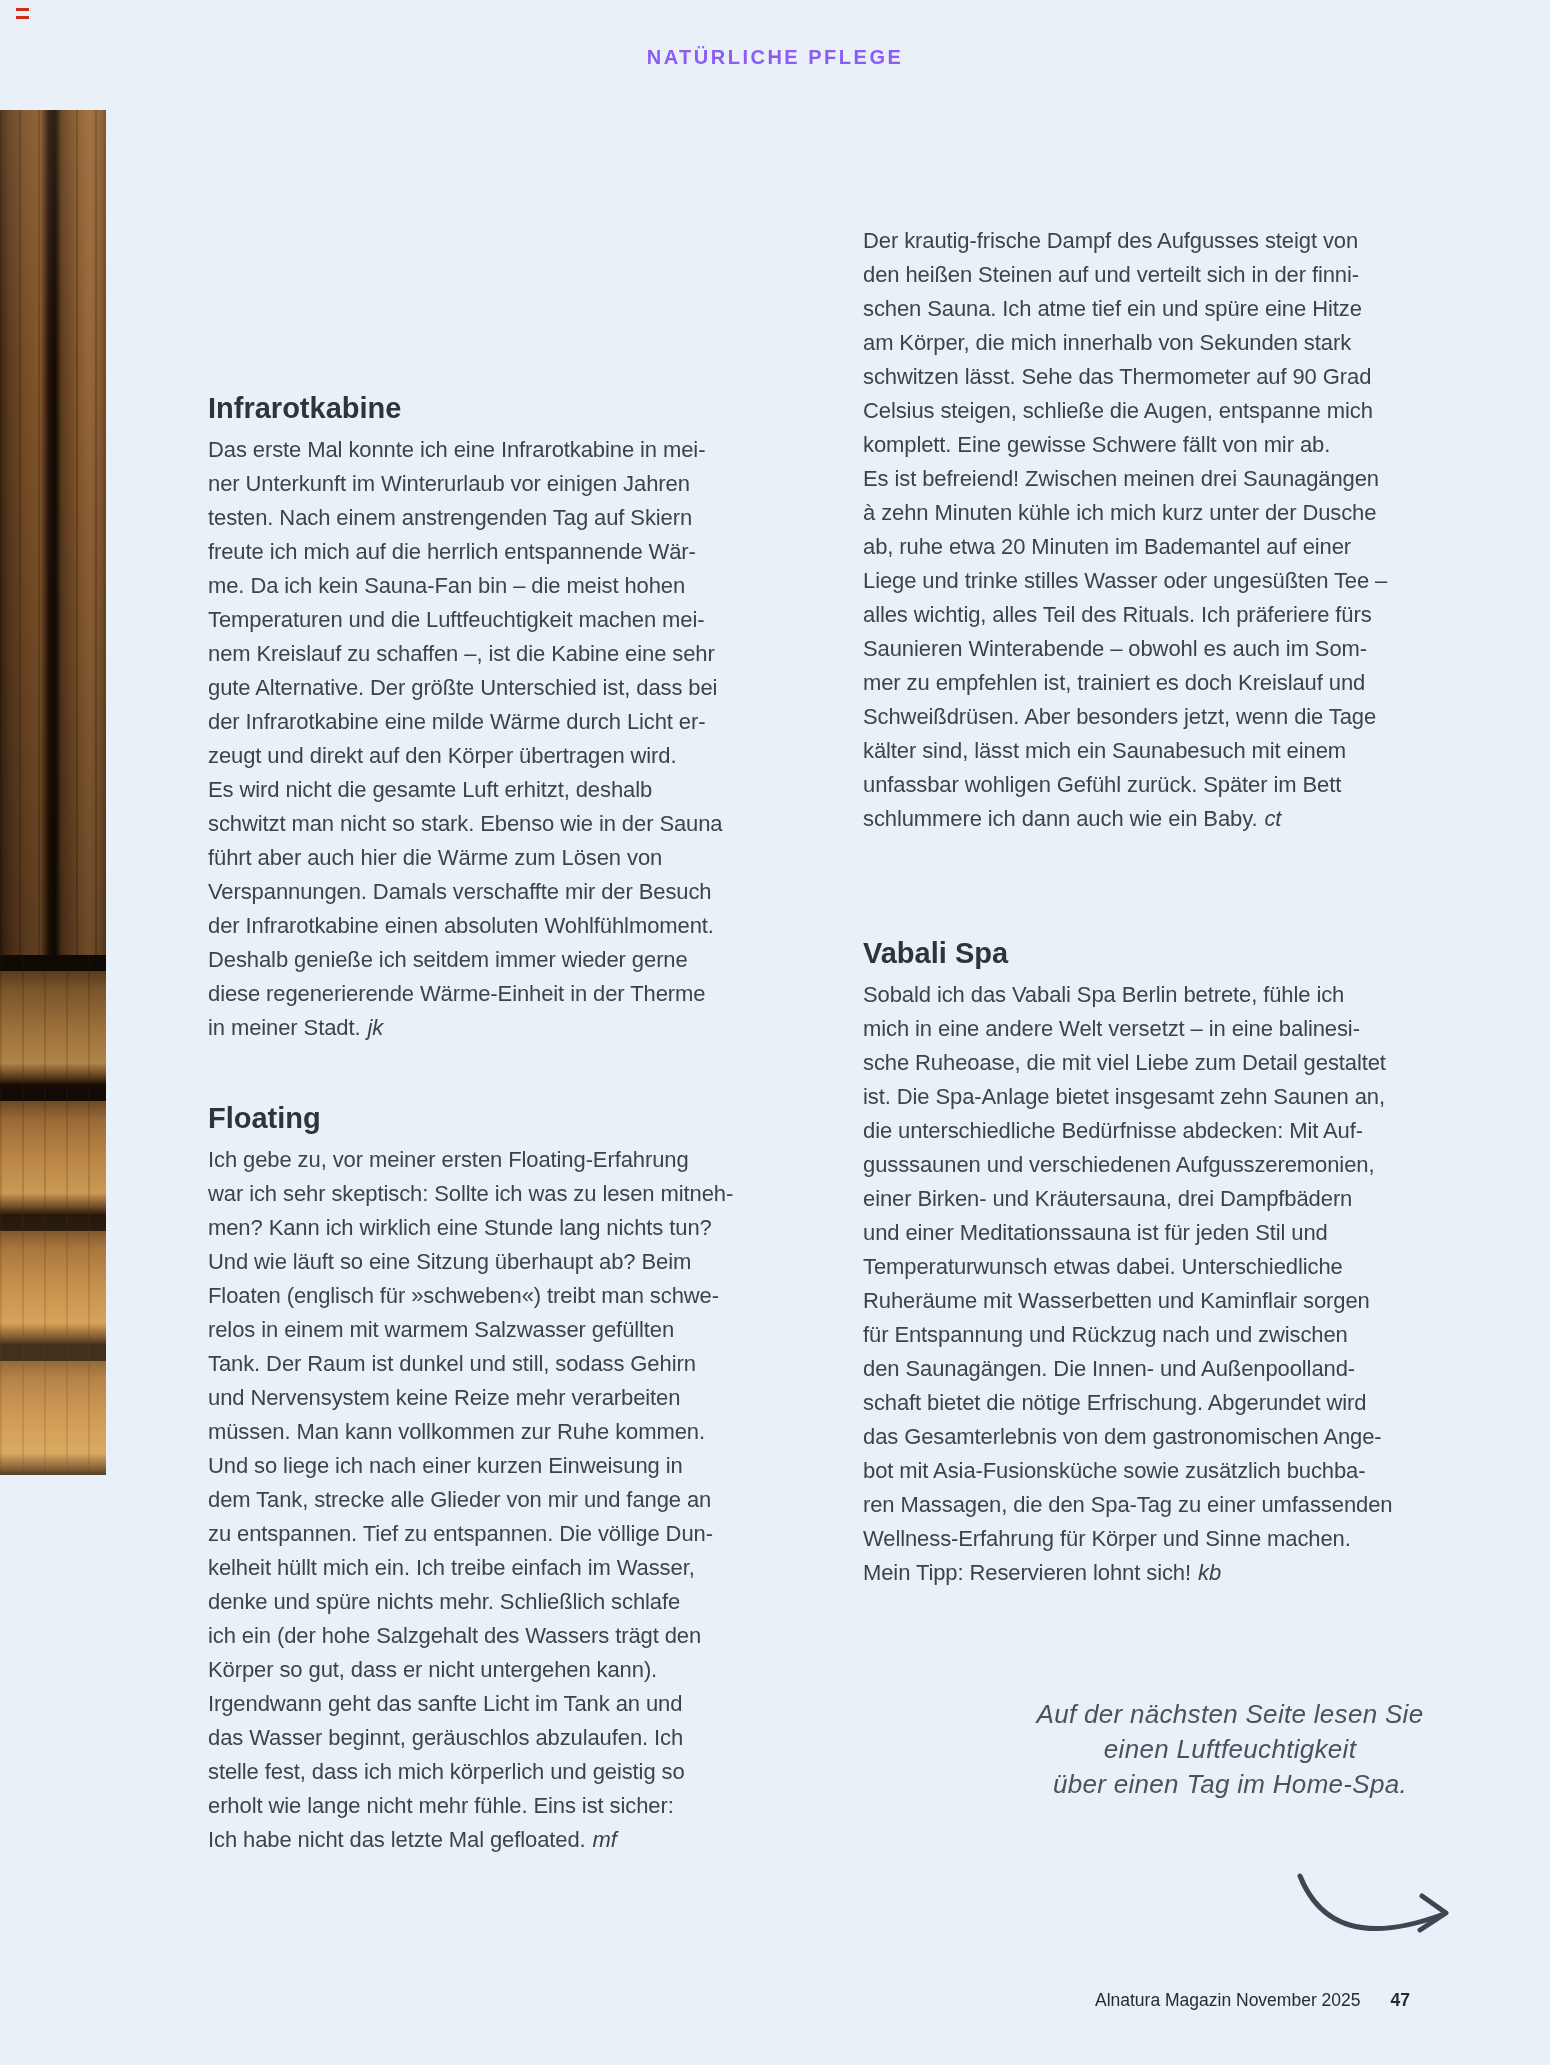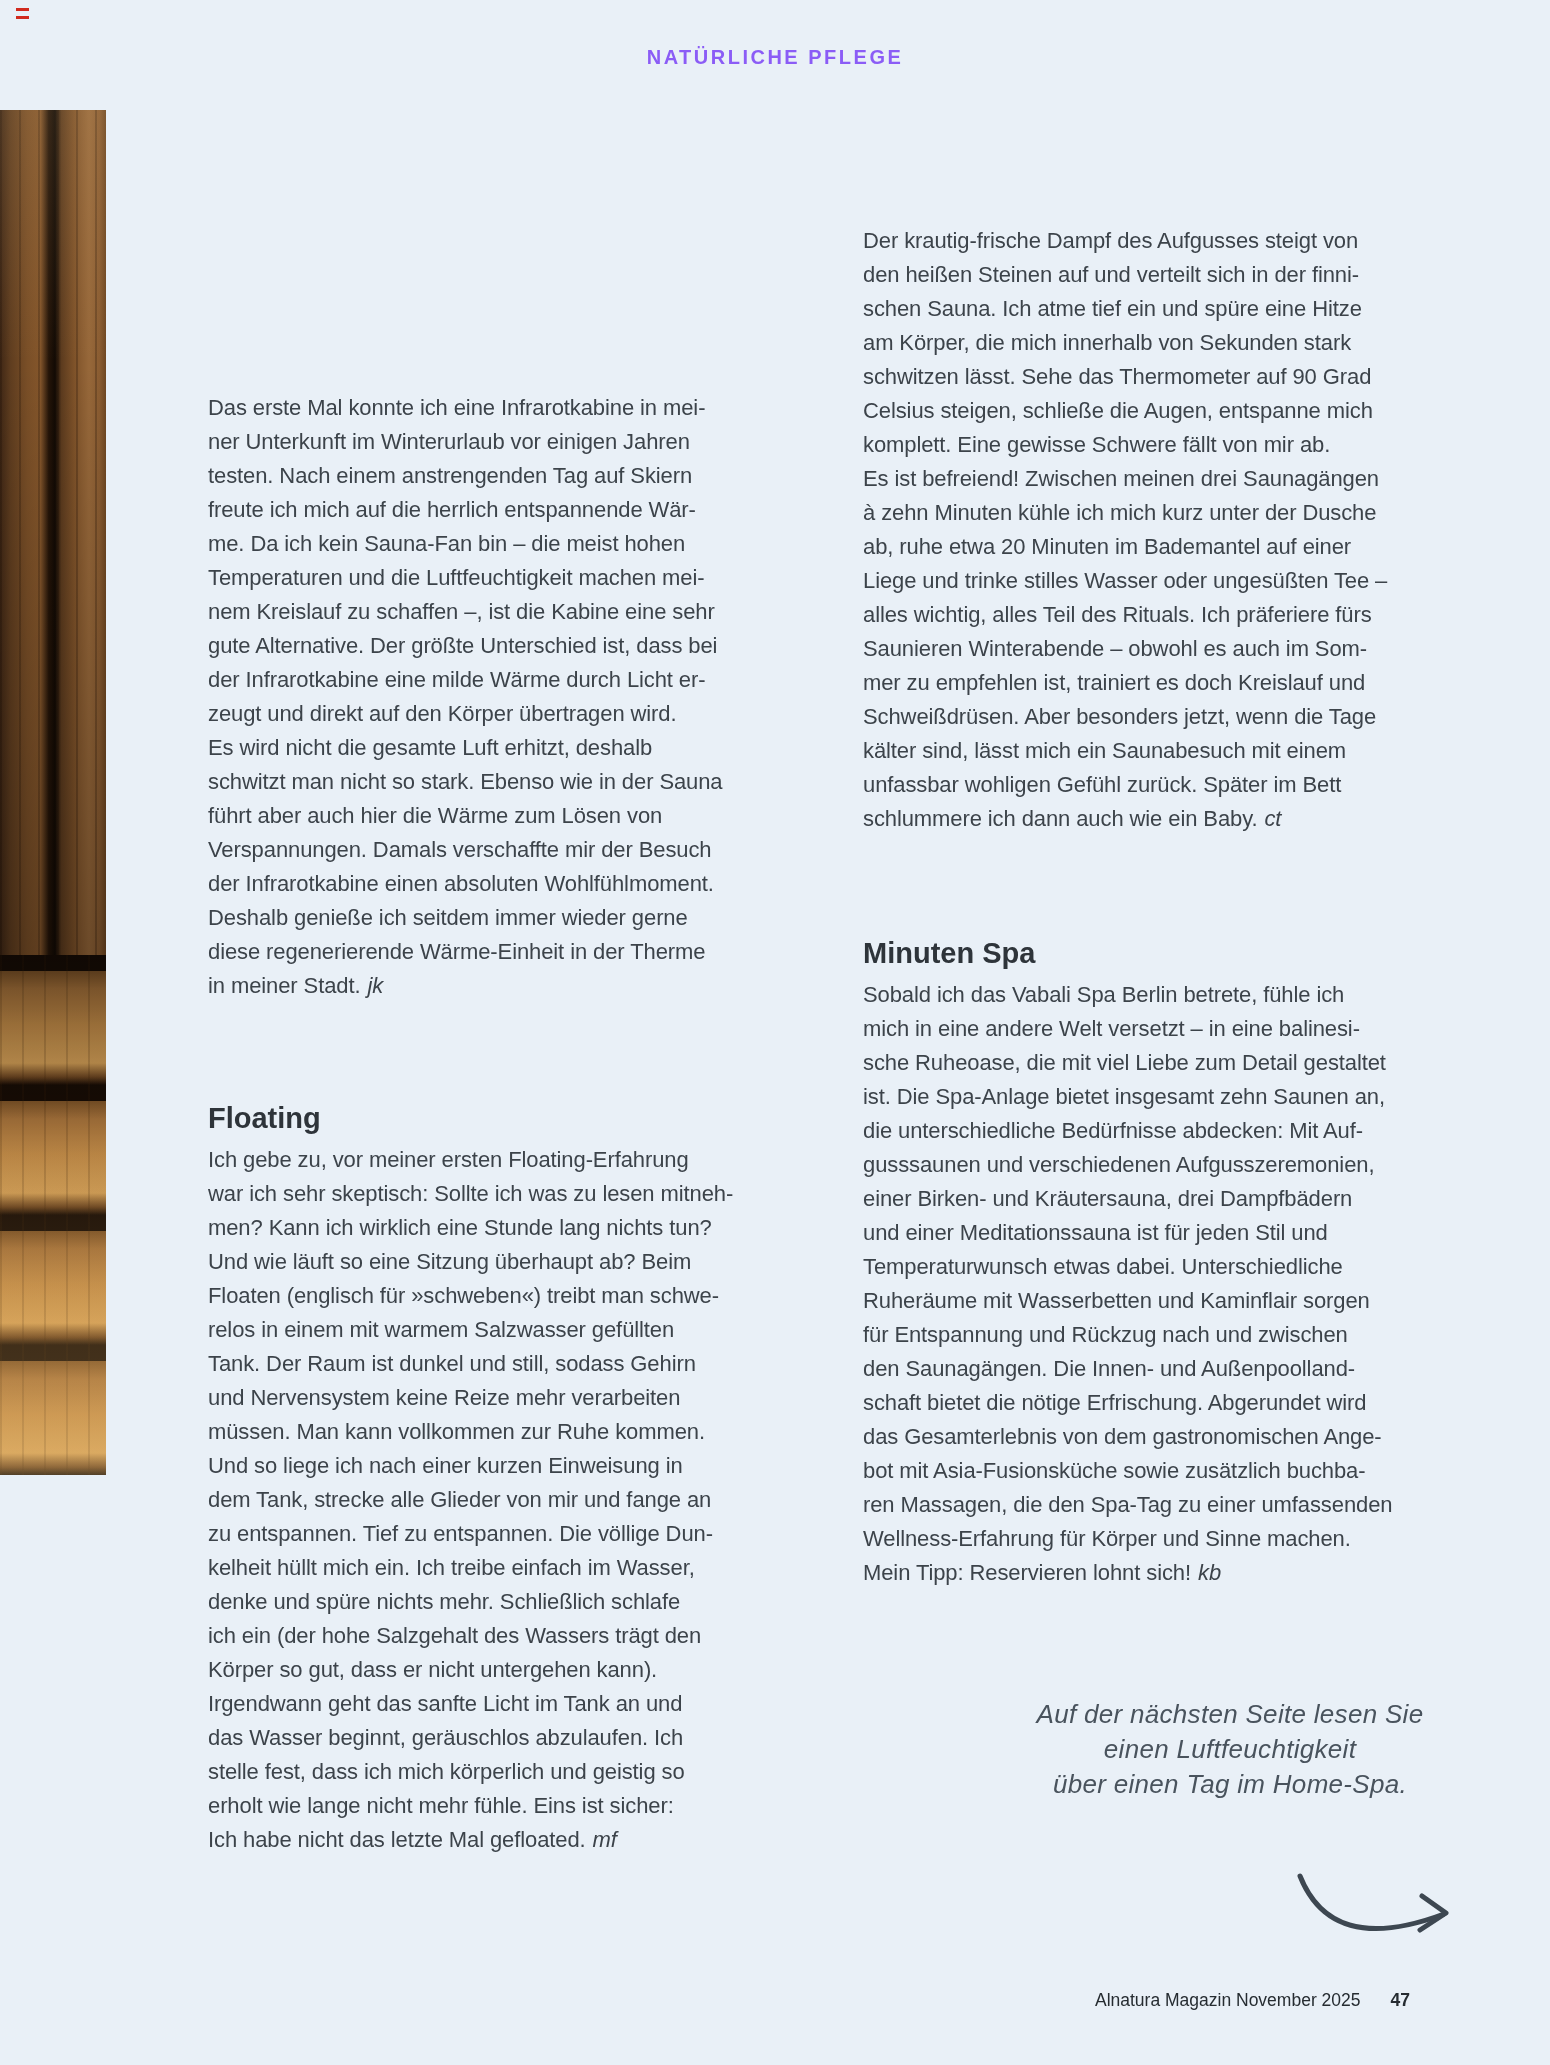--- a/index.html
+++ b/index.html
@@ -74,20 +74,21 @@
   <div class="corner-mark"></div>
 
   <div class="kicker">NATÜRLICHE PFLEGE</div>
 
   <div class="wood">
     <div class="wood-top"></div>
     <div class="wood-bottom"></div>
   </div>
 
   <div class="article" id="sec-infrarotkabine">
+    <h2>Infrarotkabine</h2>
     <p><span>Das erste Mal konnte ich eine Infrarotkabine in mei-
 ner Unterkunft im Winterurlaub vor einigen Jahren
 testen. Nach einem anstrengenden Tag auf Skiern
 freute ich mich auf die herrlich entspannende Wär-
 me. Da ich kein Sauna-Fan bin – die meist hohen
 Temperaturen und die Luftfeuchtigkeit machen mei-
 nem Kreislauf zu schaffen –, ist die Kabine eine sehr
 gute Alternative. Der größte Unterschied ist, dass bei
 der Infrarotkabine eine milde Wärme durch Licht er-
 zeugt und direkt auf den Körper übertragen wird.
@@ -141,21 +142,21 @@
 alles wichtig, alles Teil des Rituals. Ich präferiere fürs
 Saunieren Winterabende – obwohl es auch im Som-
 mer zu empfehlen ist, trainiert es doch Kreislauf und
 Schweißdrüsen. Aber besonders jetzt, wenn die Tage
 kälter sind, lässt mich ein Saunabesuch mit einem
 unfassbar wohligen Gefühl zurück. Später im Bett
 schlummere ich dann auch wie ein Baby.</span><em class="author">ct</em></p>
   </div>
 
   <div class="article" id="sec-vabali">
-    <h2>Minuten Spa</h2>
+    <h2>Vabali Spa</h2>
     <p><span>Sobald ich das Vabali Spa Berlin betrete, fühle ich
 mich in eine andere Welt versetzt – in eine balinesi-
 sche Ruheoase, die mit viel Liebe zum Detail gestaltet
 ist. Die Spa-Anlage bietet insgesamt zehn Saunen an,
 die unterschiedliche Bedürfnisse abdecken: Mit Auf-
 gusssaunen und verschiedenen Aufgusszeremonien,
 einer Birken- und Kräutersauna, drei Dampfbädern
 und einer Meditationssauna ist für jeden Stil und
 Temperaturwunsch etwas dabei. Unterschiedliche
 Ruheräume mit Wasserbetten und Kaminflair sorgen

